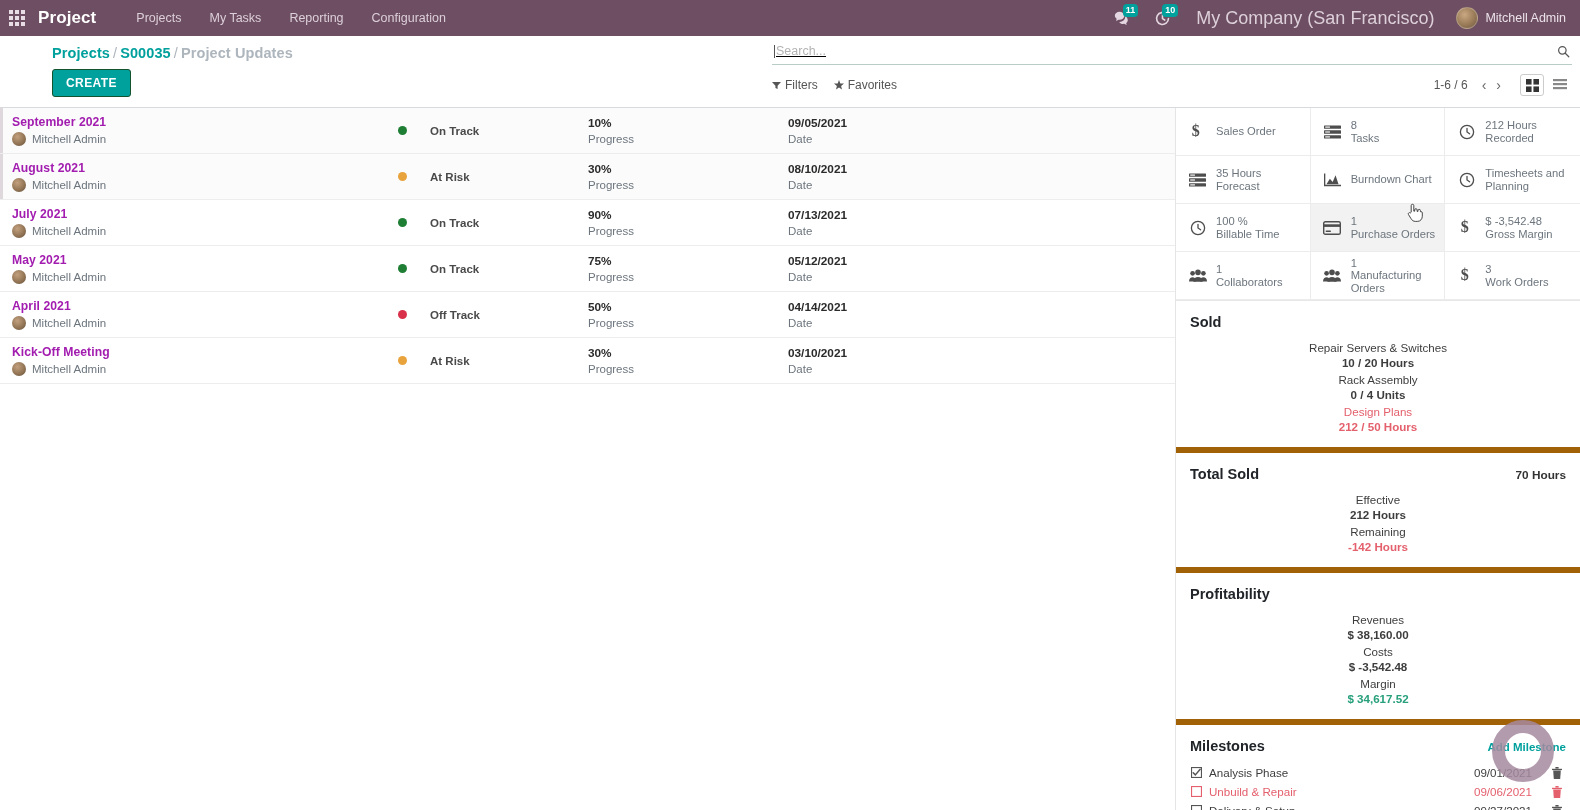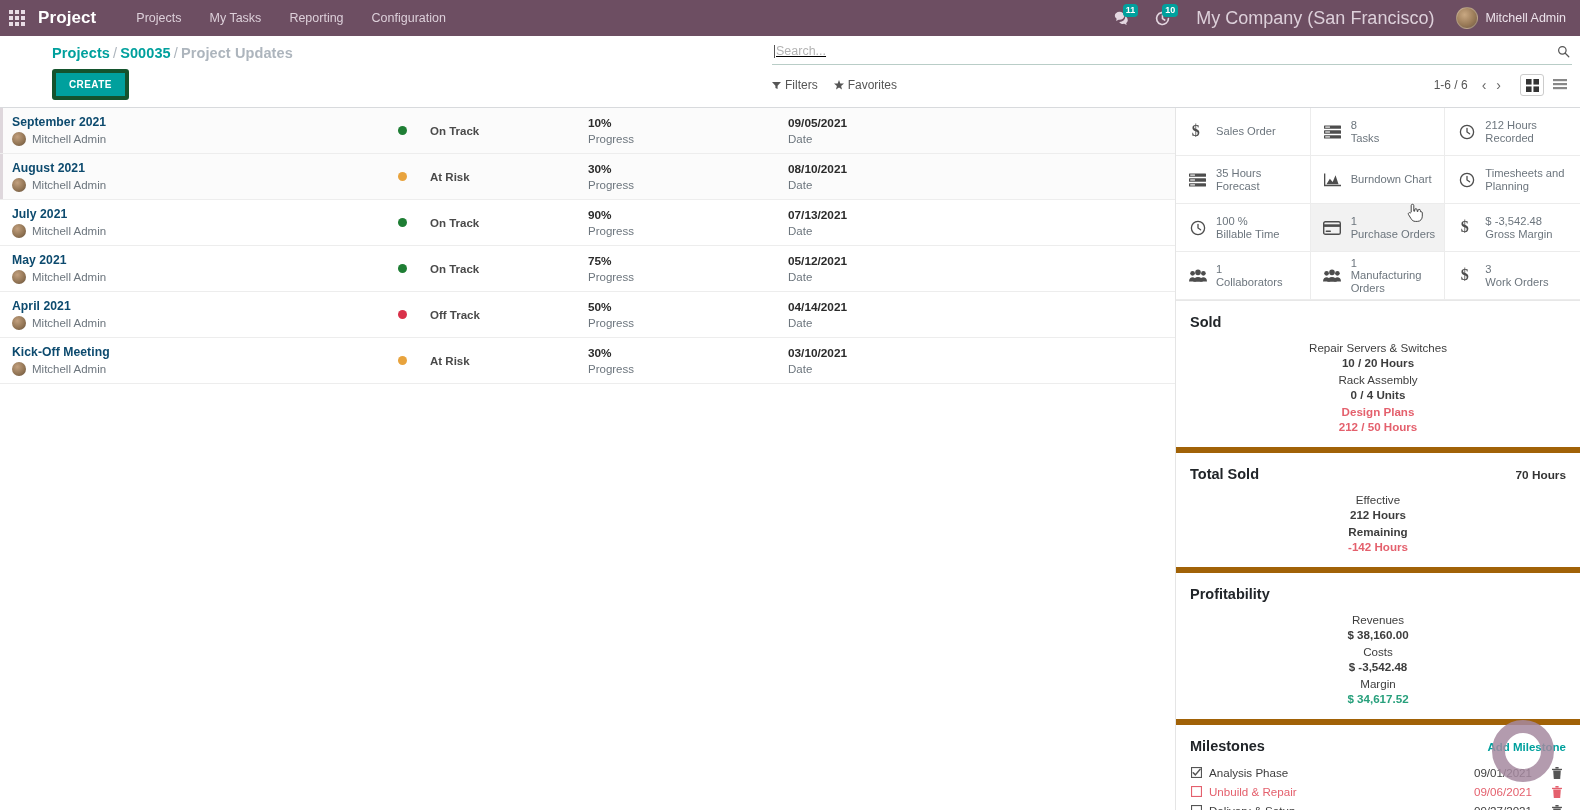--- a/index.html
+++ b/index.html
@@ -86,22 +86,22 @@
   .cp-left { padding: 9px 0 0 12px; width: 760px; margin-left: 40px; }
   .breadcrumb {
     font-size: 14.5px; color: #adb5bd; font-weight: bold;
     white-space: nowrap; letter-spacing: .1px;
   }
   .breadcrumb a { color: #00a09d; text-decoration: none; cursor: pointer; }
   .breadcrumb .sep { color: #adb5bd; font-weight: normal; margin: 0 3px; }
   .breadcrumb .active { color: #adb5bd; }
   .btn-create {
     margin-top: 8px;
-    background: #00a09d; border: 4px solid #14532d;
-    color: #fff; font-size: 10px; font-weight: bold;
+    background: #00a09d; border: 1px solid #14532d;
+    color: #fff; font-size: 12px; font-weight: bold;
     padding: 6px 13px; border-radius: 3px;
     cursor: pointer; letter-spacing: .4px;
     text-transform: uppercase;
   }
 
   .cp-right {
     position: absolute; left: 772px; right: 8px; top: 6px;
   }
   .searchview {
     border-bottom: 1px solid #b9cdc7;
@@ -169,21 +169,21 @@
     cursor: pointer;
     position: relative;
   }
   .urow.hovered { background: #fbfbfb; }
   .urow.hovered::before {
     content: ""; position: absolute; left: 0; top: 0; bottom: 0;
     width: 3px; background: #ded7dc;
   }
   .c-name { width: 390px; padding-left: 4px; }
   .c-name .title {
-    font-size: 12.2px; color: #0c4a6e; font-weight: bold;
+    font-size: 12.2px; color: #a21caf; font-weight: bold;
     line-height: 15px; letter-spacing: .05px;
   }
   .c-name .author {
     display: flex; align-items: center; gap: 6px;
     margin-top: 2px;
   }
   .mini-avatar {
     width: 14px; height: 14px; border-radius: 50%;
     background: radial-gradient(circle at 38% 34%, #c2a07e 0%, #8f7252 60%, #5d4a37 100%);
     flex: none;
@@ -243,21 +243,21 @@
     cursor: pointer; text-decoration: none;
   }
   .kvline {
     display: flex; justify-content: space-between; align-items: center;
     font-size: 11.6px; color: #3d3d3d; line-height: 15.5px;
     padding: 0.5px 0;
     flex-direction: column;
   }
   .kvline .k { color: #3d3d3d; }
   .kvline .v { color: #3d3d3d; font-weight: bold; white-space: nowrap; }
-  .kvline.danger .k, .kvline.danger .v { color: #e4606d; font-weight: bold; }
+  .kvline.danger .k, .kvline.danger .v { color: #e4606d; }
   .kvline.success .v { color: #28a07c; font-weight: bold; }
   .kvline a.k { color: #e4606d; text-decoration: none; cursor: pointer; }
 
   .ms-row {
     display: flex; align-items: center;
     font-size: 11.6px; color: #3d3d3d;
     line-height: 18px; padding: 0.5px 0;
   }
   .ms-check {
     width: 12px; height: 12px; margin-right: 7px;

